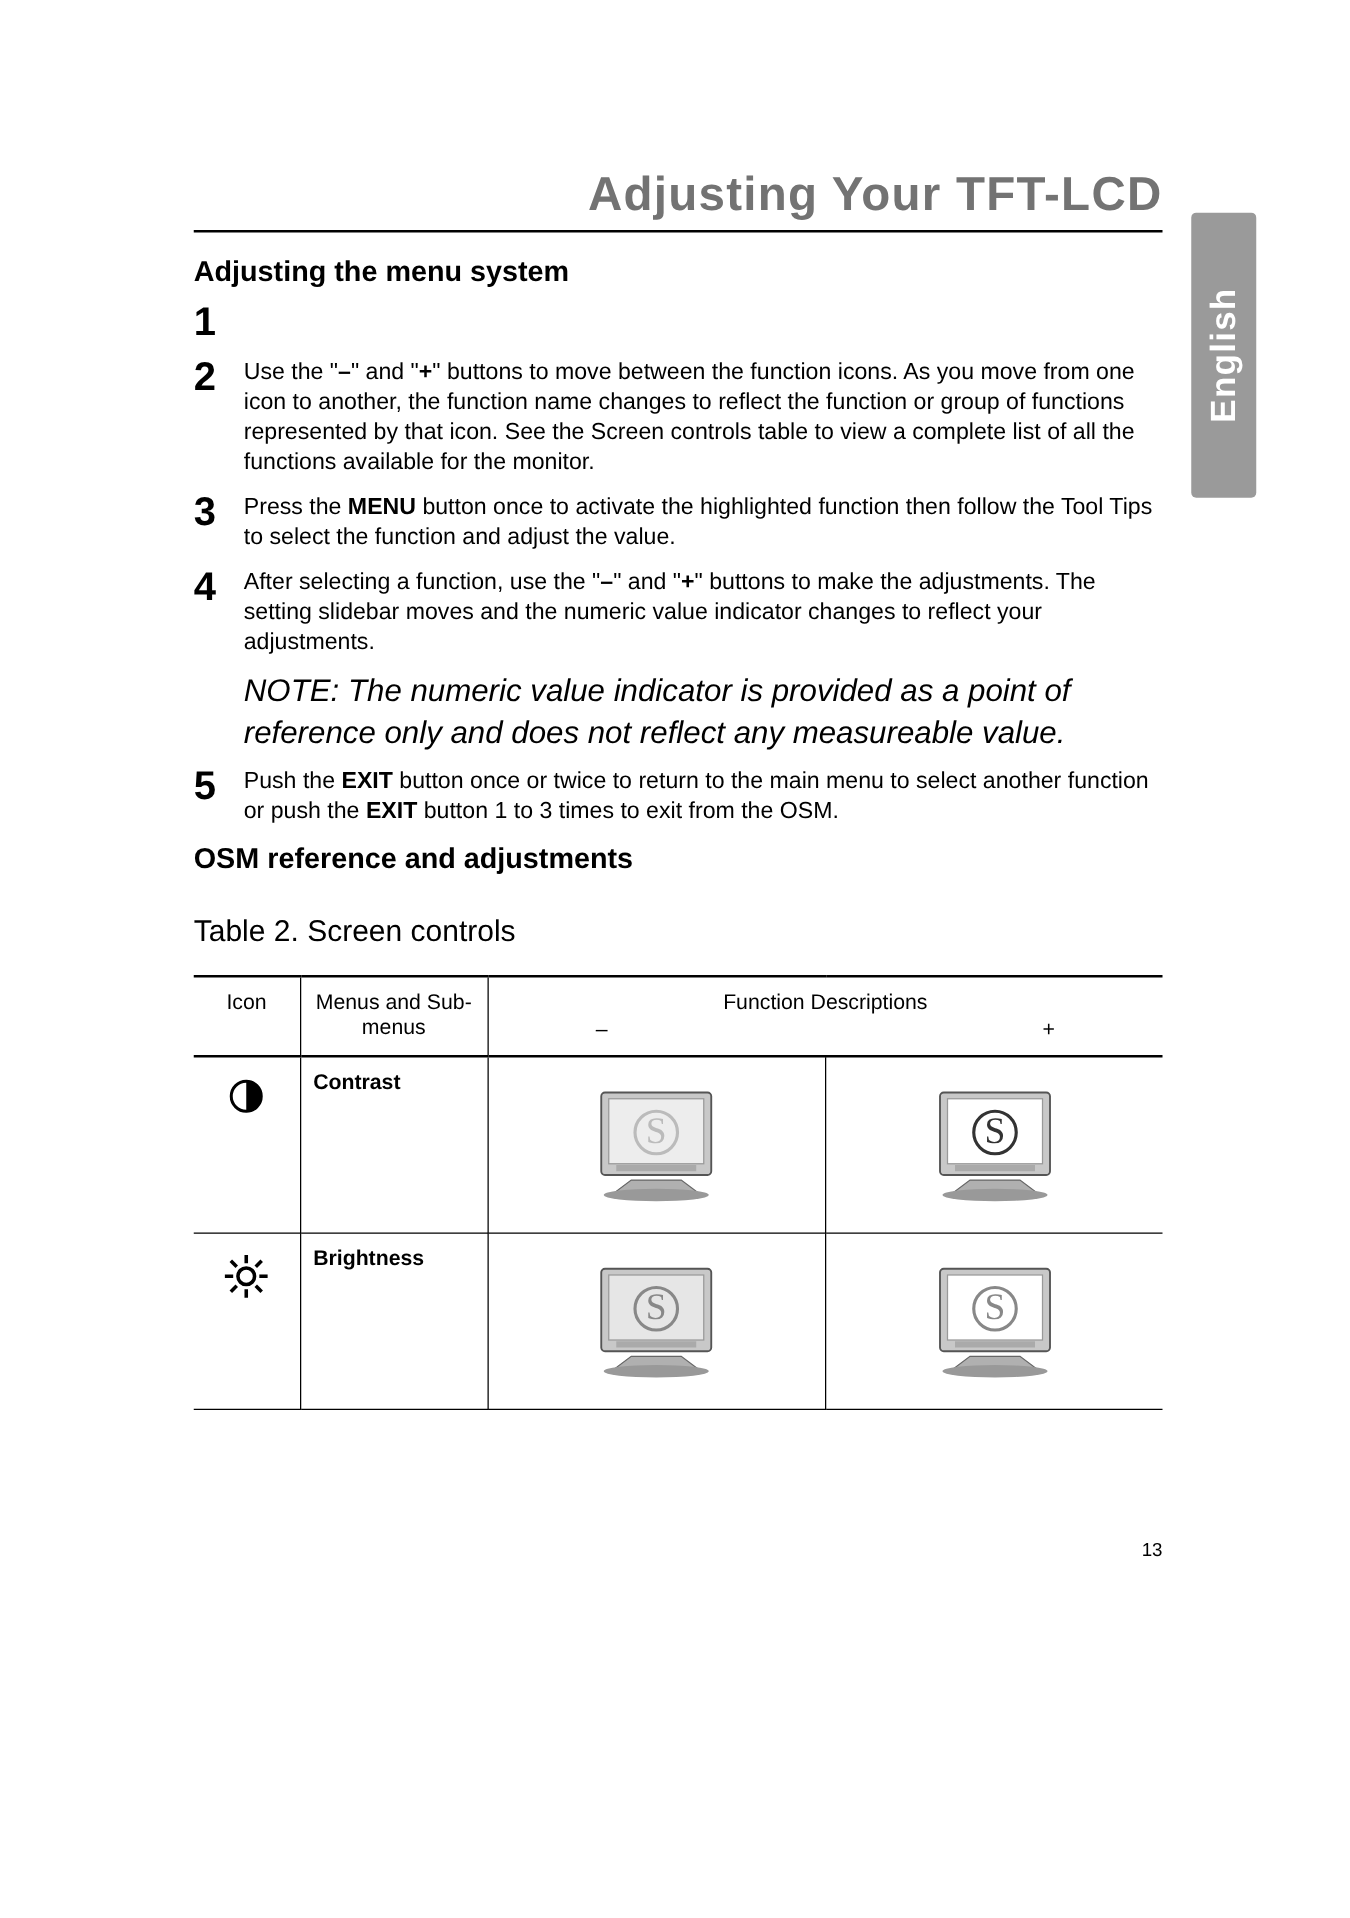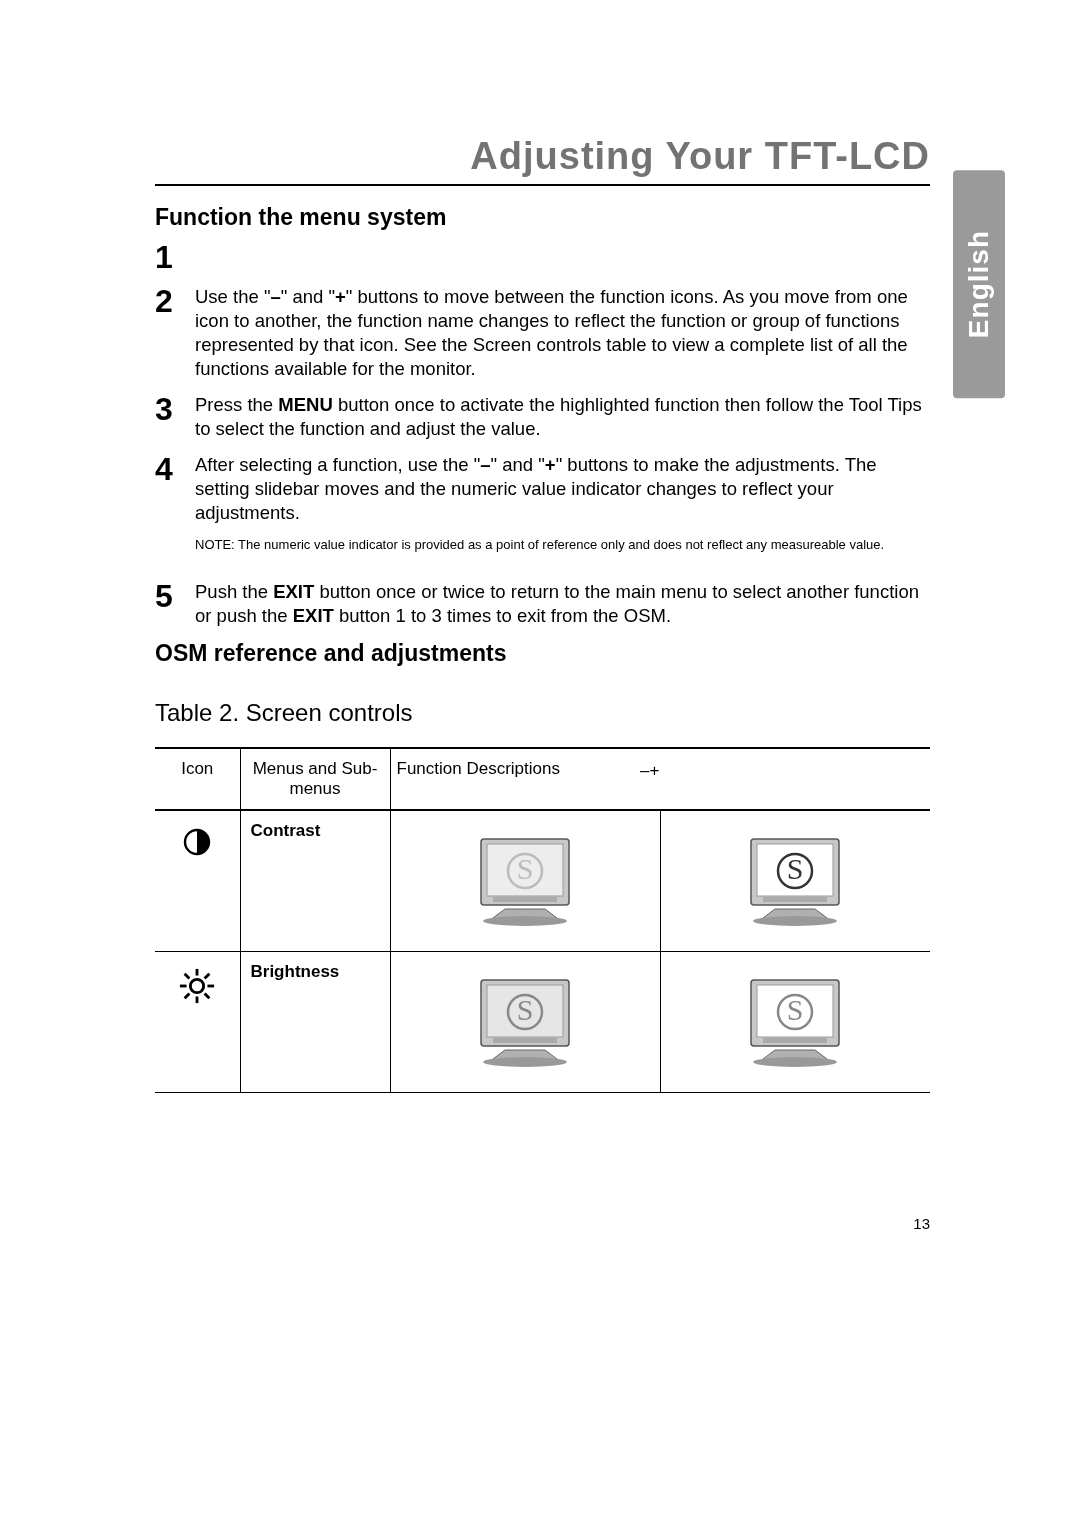--- a/index.html
+++ b/index.html
@@ -66,25 +66,26 @@
     }
     .step-text {
       font-size: 18.5px;
       line-height: 1.3;
       flex: 1;
     }
     .step-text strong {
       font-weight: bold;
     }
     .note {
-      font-size: 13px;
+      font-style: italic;
+      font-size: 25px;
       line-height: 1.3;
       margin-left: 40px;
       margin-top: 10px;
-      margin-bottom: 26px;
+      margin-bottom: 10px;
     }
     .table-caption {
       font-size: 24px;
       margin-top: 32px;
       margin-bottom: 20px;
     }
     table.controls {
       width: 100%;
       border-collapse: collapse;
       font-size: 17px;
@@ -104,21 +105,21 @@
     table.controls th.menu-col {
       width: 150px;
       border-right: 1px solid #000;
       text-align: center;
     }
     table.controls th.desc-col {
       text-align: center;
     }
     .desc-header-wrap {
       display: flex;
-      flex-direction: row;
+      flex-direction: column;
     }
     .desc-pm {
       display: flex;
       justify-content: space-between;
       padding: 0 80px;
       margin-top: 2px;
     }
     table.controls td {
       border-bottom: 1px solid #000;
       padding: 10px 6px;
@@ -141,33 +142,33 @@
       border-right: none;
     }
     .monitor-wrap {
       display: flex;
       justify-content: center;
       align-items: center;
       height: 120px;
     }
     .page-number {
       position: absolute;
-      bottom: 302px;
+      bottom: 285px;
       right: 150px;
       font-size: 15px;
     }
   </style>
 </head>
 <body>
 
 <h1 class="page-title">Adjusting Your TFT-LCD</h1>
 
 <div class="language-tab">English</div>
 
-<h2 class="section-title">Function the menu system</h2>
+<h2 class="section-title">Adjusting the menu system</h2>
 
 <div class="steps">
   <div class="step">
     <div class="step-num">1</div>
   </div>
   <div class="step">
     <div class="step-num">2</div>
     <div class="step-text">Use the "<strong>–</strong>" and "<strong>+</strong>" buttons to move between the function icons. As you move from one icon to another, the function name changes to reflect the function or group of functions represented by that icon. See the Screen controls table to view a complete list of all the functions available for the monitor.</div>
   </div>
   <div class="step">

